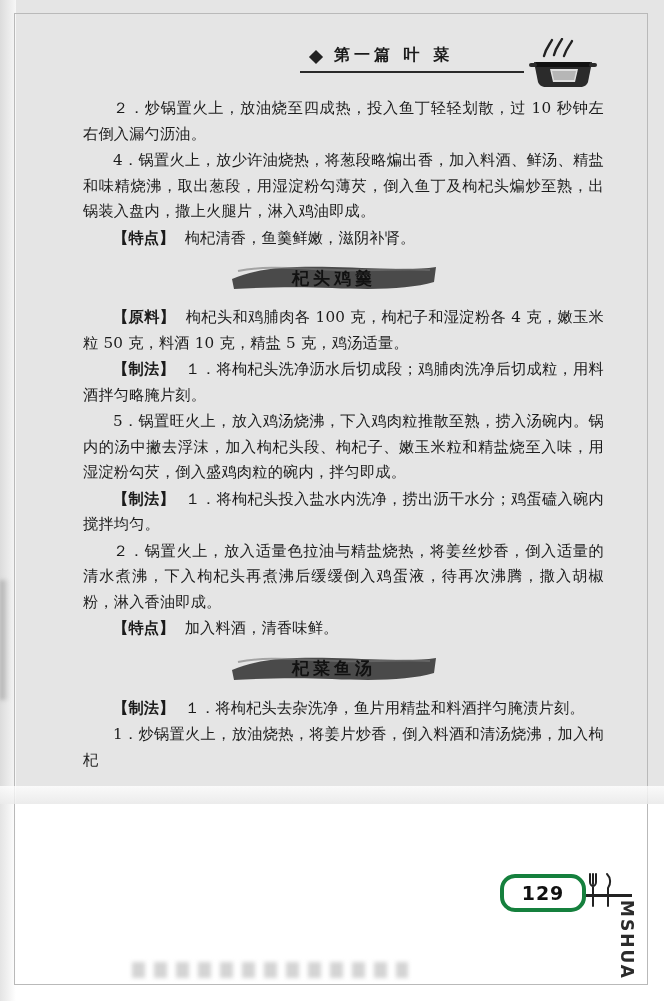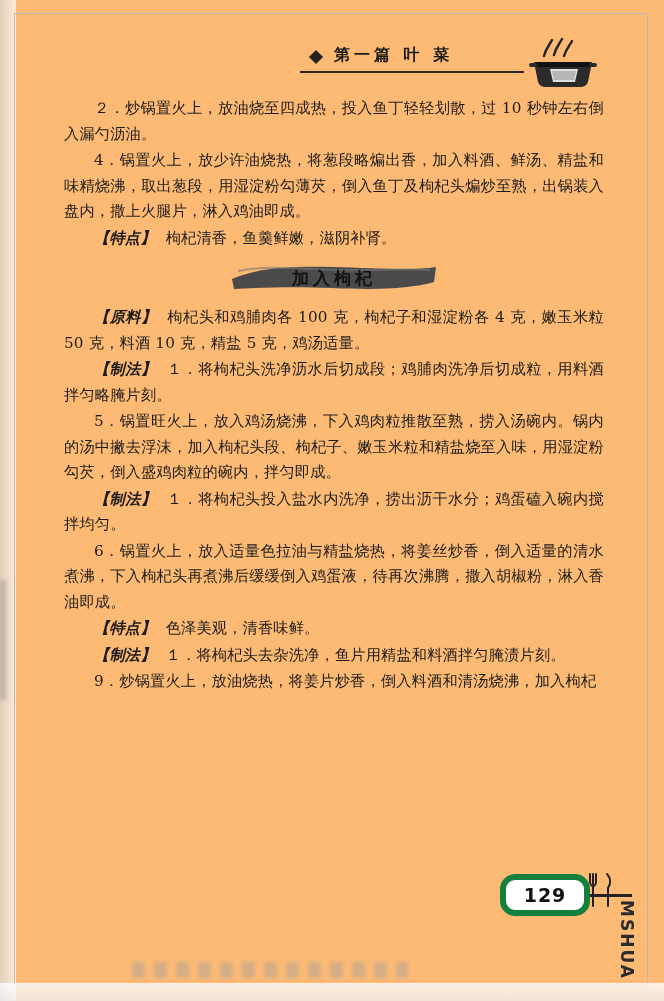--- a/index.html
+++ b/index.html
@@ -13,22 +13,22 @@
     font-family: "DejaVu Serif", "Liberation Serif", serif;
     color: #1b1b1b;
     position: relative;
     overflow: hidden;
   }
 
   
   #page {
     position: absolute;
     left: 0; top: 0;
-    width: 664px; height: 1001px;
-    background: #fdba74;
+    width: 664px; height: 804px;
+    background: #e5e5e5;
   }
   #page-border {
     position: absolute;
     left: 14px; top: 13px;
     width: 634px; height: 972px;
     border: 1px solid #b9b9b9;
     box-sizing: border-box;
   }
   
   #scan-shade-left {
@@ -89,24 +89,24 @@
   p.para {
     margin: 0 0 1px 0;
     font-size: 15.2px;
     line-height: 25.5px;
     text-align: justify;
     text-justify: inter-ideograph;
     letter-spacing: .2px;
   }
   p.indent {
     text-indent: 30px;
+    margin-left: 19px;
   }
   .tag {
     font-weight: bold;
-    font-style: italic;
   }
   .gap-after {
     margin-bottom: 3px;
   }
 
   
   .banner {
     position: relative;
     height: 34px;
     margin: 11px 0 9px 0;
@@ -142,21 +142,21 @@
   #footer-rule {
     position: absolute;
     left: 500px; top: 22px;
     width: 132px; height: 3px;
     background: #222;
   }
   #page-badge {
     position: absolute;
     left: 500px; top: 2px;
     width: 78px; height: 30px;
-    border: 6px solid #15803d;
+    border: 4px solid #15803d;
     border-radius: 15px;
     background: #fff;
     display: flex;
     align-items: center;
     justify-content: center;
   }
   #page-number {
     font-family: "DejaVu Sans", "Liberation Sans", sans-serif;
     font-size: 19px;
     font-weight: bold;
@@ -228,42 +228,49 @@
     <p class="para indent gap-after">4．锅置火上，放少许油烧热，将葱段略煸出香，加入料酒、鲜汤、精盐和味精烧沸，取出葱段，用湿淀粉勾薄芡，倒入鱼丁及枸杞头煸炒至熟，出锅装入盘内，撒上火腿片，淋入鸡油即成。</p>
     <p class="para indent gap-after">
       <span class="tag">【特点】</span>&nbsp;&nbsp;<span>枸杞清香，鱼羹鲜嫩，滋阴补肾。</span>
     </p>
 
     <div class="banner">
       <svg class="banner-brush" viewBox="0 0 212 30" preserveAspectRatio="none">
         <path d="M4 17 C30 6 60 4 104 5 C148 6 184 9 208 5 L206 20 C182 27 148 28 104 26 C62 24 30 26 6 27 Z" fill="#4a4a4a"></path>
         <path d="M10 9 C40 3 70 7 110 8 C150 9 180 6 202 8" stroke="#777" stroke-width="2" fill="none" opacity=".6"></path>
       </svg>
-      <span class="banner-text">加入枸杞</span>
+      <span class="banner-text">杞头鸡羹</span>
     </div>
     <p class="para indent">
       <span class="tag">【原料】</span>&nbsp;&nbsp;<span>枸杞头和鸡脯肉各 100 克，枸杞子和湿淀粉各 4 克，嫩玉米粒 50 克，料酒 10 克，精盐 5 克，鸡汤适量。</span>
     </p>
     <p class="para indent">
       <span class="tag">【制法】</span>&nbsp;&nbsp;<span>１．将枸杞头洗净沥水后切成段；鸡脯肉洗净后切成粒，用料酒拌匀略腌片刻。</span>
     </p>
     <p class="para indent">5．锅置旺火上，放入鸡汤烧沸，下入鸡肉粒推散至熟，捞入汤碗内。锅内的汤中撇去浮沫，加入枸杞头段、枸杞子、嫩玉米粒和精盐烧至入味，用湿淀粉勾芡，倒入盛鸡肉粒的碗内，拌匀即成。</p>
 
     <p class="para indent">
       <span class="tag">【制法】</span>&nbsp;&nbsp;<span>１．将枸杞头投入盐水内洗净，捞出沥干水分；鸡蛋磕入碗内搅拌均匀。</span>
     </p>
-    <p class="para indent">6．锅置火上，放入适量色拉油与精盐烧热，将姜丝炒香，倒入适量的清水煮沸，下入枸杞头再煮沸后缓缓倒入鸡蛋液，待再次沸腾，撒入胡椒粉，淋入香油即成。</p>
-    <p class="para indent">
-      <span class="tag">【特点】</span>&nbsp;&nbsp;<span>色泽美观，清香味鲜。</span>
-    </p>
-
+    <p class="para indent">２．锅置火上，放入适量色拉油与精盐烧热，将姜丝炒香，倒入适量的清水煮沸，下入枸杞头再煮沸后缓缓倒入鸡蛋液，待再次沸腾，撒入胡椒粉，淋入香油即成。</p>
+    <p class="para indent">
+      <span class="tag">【特点】</span>&nbsp;&nbsp;<span>加入料酒，清香味鲜。</span>
+    </p>
+
+    <div class="banner">
+      <svg class="banner-brush" viewBox="0 0 212 30" preserveAspectRatio="none">
+        <path d="M4 17 C30 6 60 4 104 5 C148 6 184 9 208 5 L206 20 C182 27 148 28 104 26 C62 24 30 26 6 27 Z" fill="#4a4a4a"></path>
+        <path d="M10 9 C40 3 70 7 110 8 C150 9 180 6 202 8" stroke="#777" stroke-width="2" fill="none" opacity=".6"></path>
+      </svg>
+      <span class="banner-text">杞菜鱼汤</span>
+    </div>
     <p class="para indent">
       <span class="tag">【制法】</span>&nbsp;&nbsp;<span>１．将枸杞头去杂洗净，鱼片用精盐和料酒拌匀腌渍片刻。</span>
     </p>
-    <p class="para indent">9．炒锅置火上，放油烧热，将姜片炒香，倒入料酒和清汤烧沸，加入枸杞</p>
+    <p class="para indent">1．炒锅置火上，放油烧热，将姜片炒香，倒入料酒和清汤烧沸，加入枸杞</p>
 
   </div>
 
   <div id="footer">
     <div id="footer-rule"></div>
     <div id="page-badge">
       <span id="page-number">129</span>
     </div>
     <svg id="footer-utensils" viewBox="0 0 30 40">
       <path d="M7 4 L7 14 M4 4 L4 12 C4 15 6 16 7 16 L7 36 M10 4 L10 12 C10 15 8 16 7 16" stroke="#222" stroke-width="2" fill="none" stroke-linecap="round"></path>

